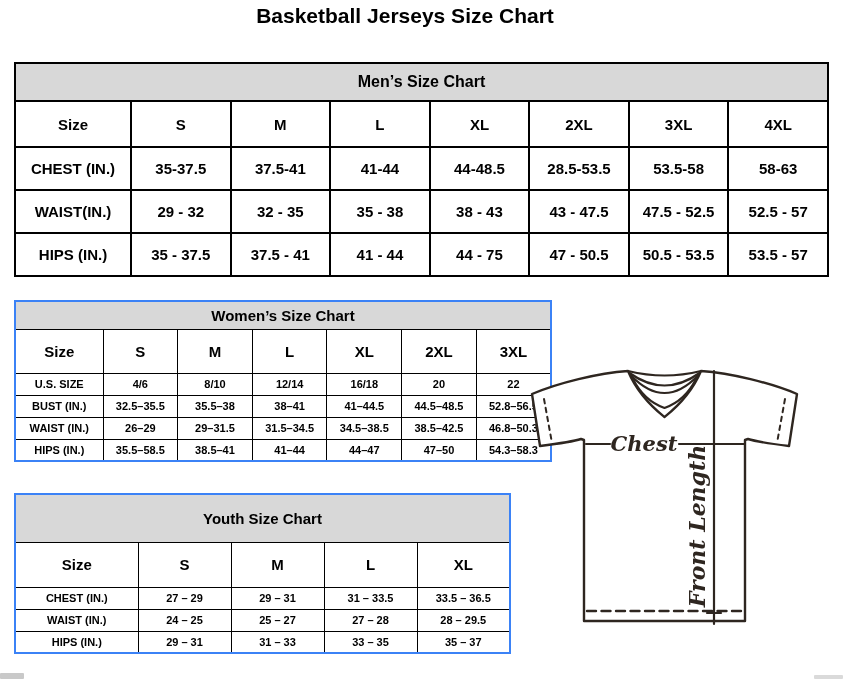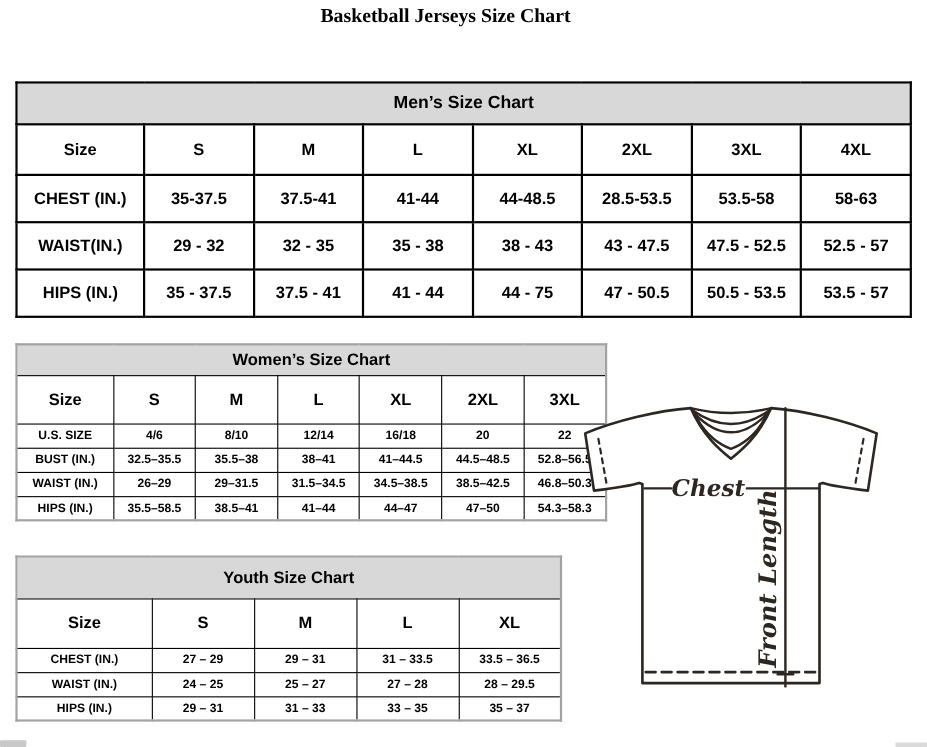--- a/index.html
+++ b/index.html
@@ -2,25 +2,25 @@
 <html><head>
 <meta charset="utf-8">
 <style>
   html,body{margin:0;padding:0;}
   body{
     width:843px;height:679px;position:relative;overflow:hidden;
     background:#ffffff;font-family:"Liberation Sans",sans-serif;color:#000;
   }
   .page-title{
     position:absolute;left:0;top:4px;width:810px;margin:0;
-    text-align:center;font-size:18px;font-weight:700;letter-spacing:0px;font-family:Liberation Serif, serif;
+    text-align:center;font-size:21px;font-weight:700;letter-spacing:0px;
   }
   table.size-table{
     position:absolute;border-collapse:collapse;table-layout:fixed;
-    background:#fff;border:2px solid #a3a3a3;margin-top:12px;
+    background:#fff;border:2px solid #3b82f6;
   }
   .size-table td,.size-table th{
     border:1px solid #000;text-align:center;vertical-align:middle;
     font-weight:700;color:#000;padding:0;overflow:hidden;white-space:nowrap;
   }
   .size-table .title-cell{background:#d8d8d8;}
   
   table.men{left:14px;top:62px;width:815px;}
   .men td,.men th{border-width:2px;font-size:15px;}
   .men .title-row{height:38px;} .men .title-cell{font-size:16px;}
@@ -31,21 +31,21 @@
   table.women{left:14px;top:300px;width:538px;}
   .women td,.women th{font-size:15px;}
   .women .title-row{height:28px;} .women .title-cell{font-size:15px;}
   .women .head-row{height:44px;}
   .women .data-row{height:22px;padding-left:28px;}
   .women .data-row td{font-size:11px;}
   .women col.label-col{width:88px;}
   
   table.youth{left:14px;top:493px;width:497px;}
   .youth td,.youth th{font-size:15px;}
-  .youth .title-row{height:38px;} .youth .title-cell{font-size:15px;}
+  .youth .title-row{height:48px;} .youth .title-cell{font-size:15px;}
   .youth .head-row{height:45px;}
   .youth .data-row{height:22px;}
   .youth .data-row td{font-size:11px;}
   .youth col.label-col{width:123px;}
   
   .jersey-wrap{position:absolute;left:520px;top:358px;width:292px;height:272px;}
   .jersey-wrap svg{display:block;}
   .measure-text{
     font-family:"DejaVu Serif","Liberation Serif",serif;
     font-style:italic;font-weight:bold;fill:#2e2620;

